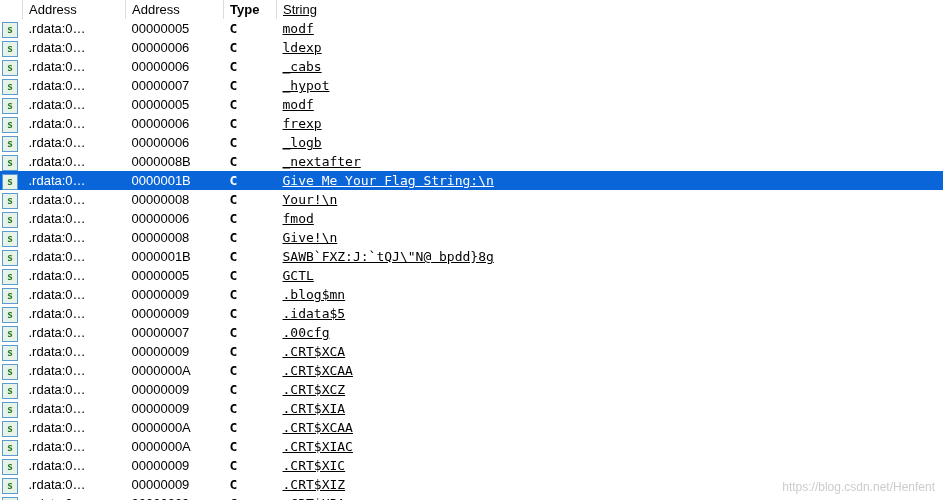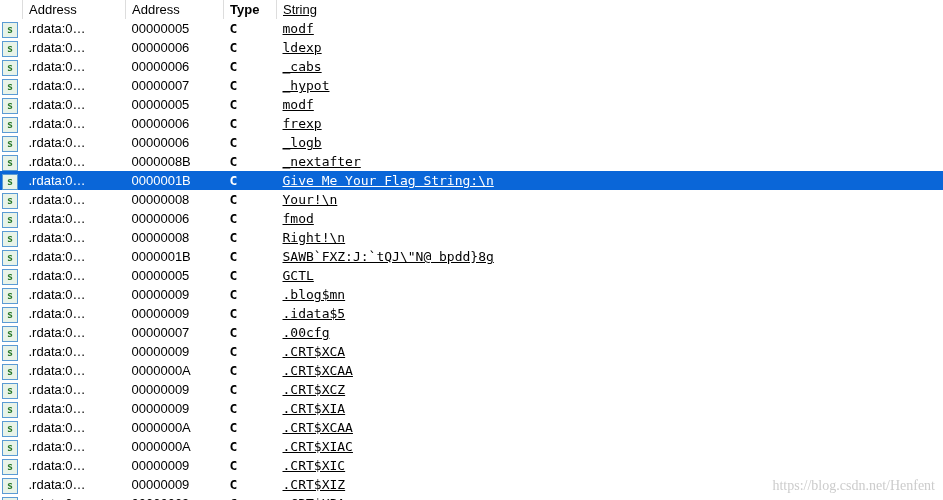--- a/index.html
+++ b/index.html
@@ -62,24 +62,23 @@
     vertical-align: middle;
   }
   .row.selected .icon-s {
     background: #e8f3e8;
     color: #2b7a2b;
   }
   .watermark {
     position: absolute;
     right: 8px;
     bottom: 6px;
-    font-size: 14px;
+    font-size: 12px;
     color: #ccc;
     pointer-events: none;
-    font-family: Liberation Serif, serif;
   }
 </style>
 </head>
 <body>
 
 <div class="table">
   <div class="header-row">
     <div class="cell col-icon"></div>
     <div class="cell col-address">Address</div>
     <div class="cell col-length">Address</div>
@@ -162,21 +161,21 @@
       <div class="cell col-address">.rdata:0…</div>
       <div class="cell col-length">00000006</div>
       <div class="cell col-type">C</div>
       <div class="cell col-string">fmod</div>
     </div>
     <div class="row">
       <div class="cell col-icon"><span class="icon-s">s</span></div>
       <div class="cell col-address">.rdata:0…</div>
       <div class="cell col-length">00000008</div>
       <div class="cell col-type">C</div>
-      <div class="cell col-string">Right!\n</div>
+      <div class="cell col-string">Give!\n</div>
     </div>
     <div class="row">
       <div class="cell col-icon"><span class="icon-s">s</span></div>
       <div class="cell col-address">.rdata:0…</div>
       <div class="cell col-length">0000001B</div>
       <div class="cell col-type">C</div>
       <div class="cell col-string">SAWB`FXZ:J:`tQJ\"N@ bpdd}8g</div>
     </div>
     <div class="row">
       <div class="cell col-icon"><span class="icon-s">s</span></div>

